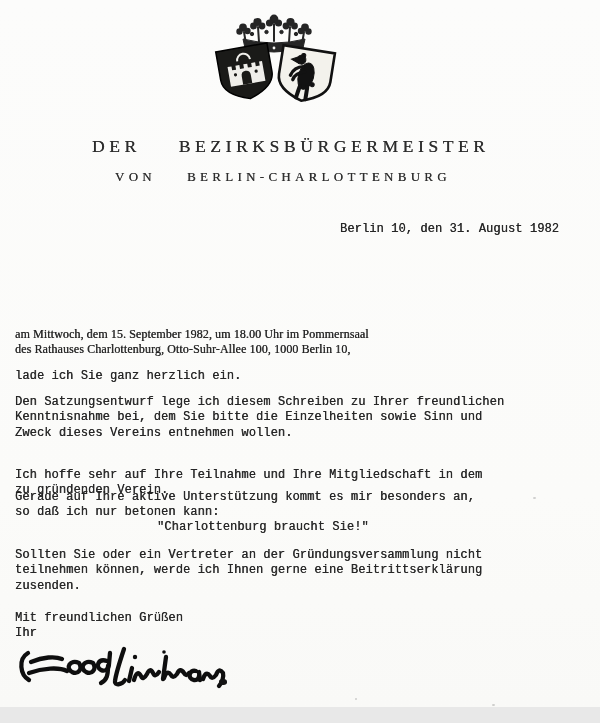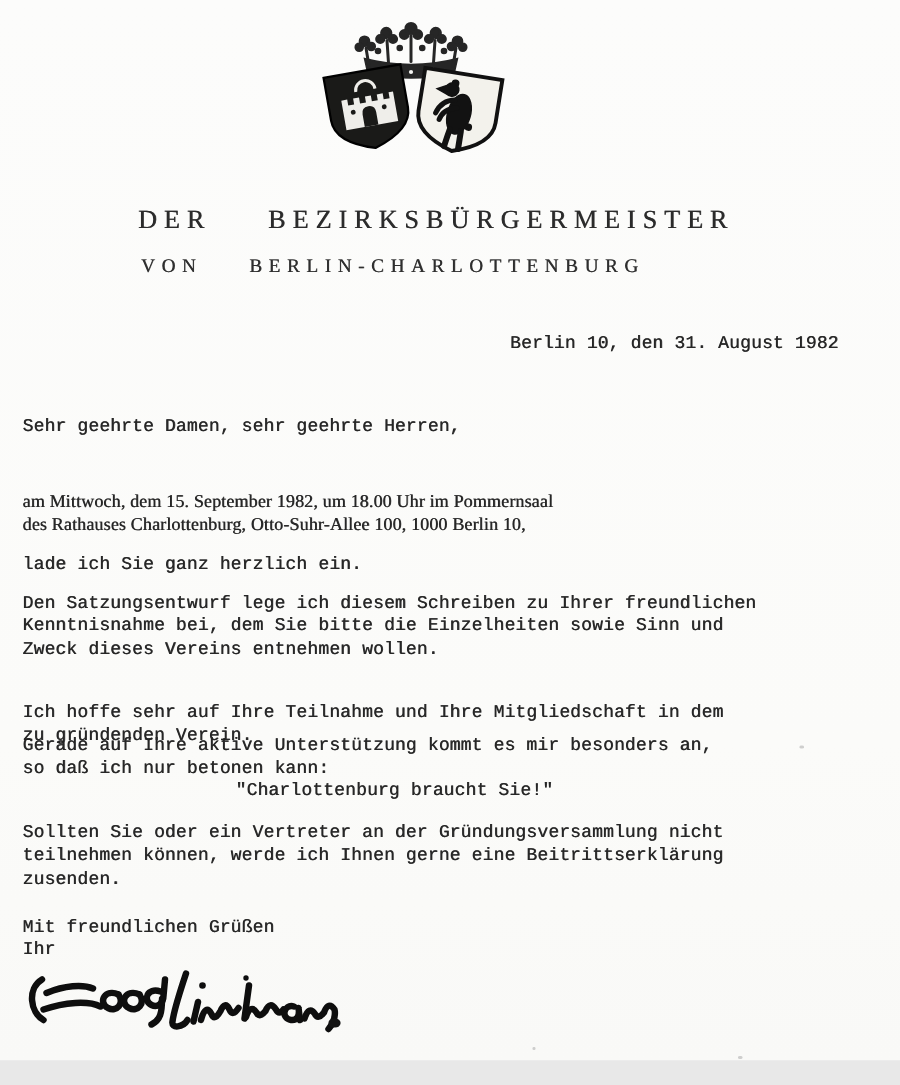--- a/index.html
+++ b/index.html
@@ -20,21 +20,21 @@
     text-shadow:0.35px 0 0 rgba(25,25,25,0.8);
   }
   .lh-title{
     position:absolute;left:92px;top:136px;
     font-family:"Liberation Serif","DejaVu Serif",serif;
     font-size:17.5px;letter-spacing:4.6px;word-spacing:10px;
     color:#2b2b2b;white-space:pre;
     text-shadow:0.3px 0 0 rgba(30,30,30,0.75);
   }
   .lh-subtitle{
-    position:absolute;left:94px;top:170px;
+    position:absolute;left:115px;top:170px;
     font-family:"Liberation Serif","DejaVu Serif",serif;
     font-size:12.8px;letter-spacing:4.4px;word-spacing:8px;
     color:#2e2e2e;white-space:pre;
     text-shadow:0.3px 0 0 rgba(30,30,30,0.75);
     text-align:center;
   }
   .date{left:340px;top:222px;}
   .speck{position:absolute;background:#141414;border-radius:45%;}
   .speck.faint{background:#9a9a9a;opacity:0.45;}
 </style>
@@ -114,21 +114,20 @@
         <circle cx="8.5" cy="7.5" r="2"></circle>
       </g>
     </g>
   </svg>
 
   <div class="lh-title">DER  BEZIRKSBÜRGERMEISTER</div>
   <div class="lh-subtitle">VON  BERLIN-CHARLOTTENBURG</div>
 
   <div class="txt date">Berlin 10, den 31. August 1982</div>
 
-  <div class="txt" style="left:15px;top:277px;">Sehr geehrte Damen, sehr geehrte Herren,</div>
   <div class="txt" style="left:15px;top:327px;font-family:Liberation Serif, serif;">am Mittwoch, dem 15. September 1982, um 18.00 Uhr im Pommernsaal
 des Rathauses Charlottenburg, Otto-Suhr-Allee 100, 1000 Berlin 10,</div>
   <div class="txt" style="left:15px;top:369px;">lade ich Sie ganz herzlich ein.</div>
   <div class="txt" style="left:15px;top:395px;">Den Satzungsentwurf lege ich diesem Schreiben zu Ihrer freundlichen
 Kenntnisnahme bei, dem Sie bitte die Einzelheiten sowie Sinn und
 Zweck dieses Vereins entnehmen wollen.</div>
   <div class="txt" style="left:15px;top:468px;">Ich hoffe sehr auf Ihre Teilnahme und Ihre Mitgliedschaft in dem
 zu gründenden Verein.</div>
   <div class="txt" style="left:15px;top:490px;font-family:Liberation Mono, monospace;">Gerade auf Ihre aktive Unterstützung kommt es mir besonders an,
 so daß ich nur betonen kann:</div>

